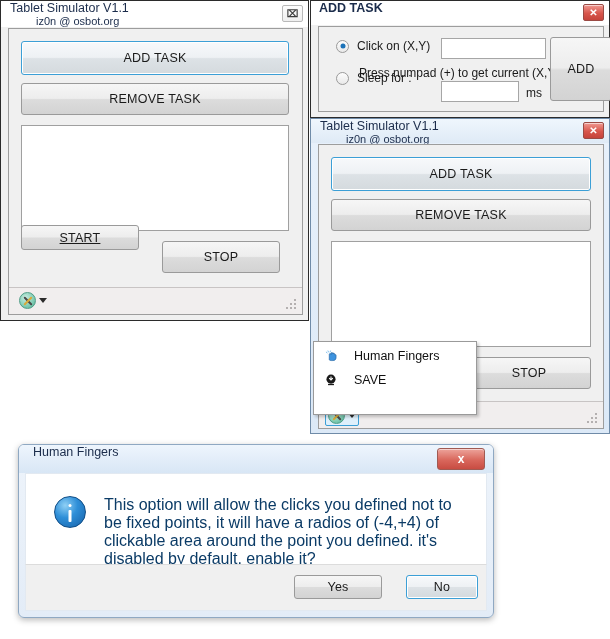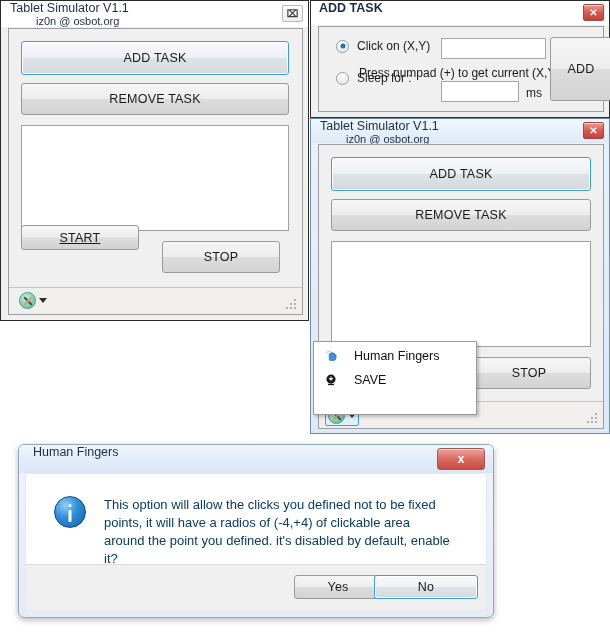--- a/index.html
+++ b/index.html
@@ -163,21 +163,21 @@
 
   
   .msgbody{
     position:absolute;left:0;right:0;background:#ffffff;
   }
   .msgfoot{
     position:absolute;left:0;right:0;bottom:0;
     background:#f0f0f0;border-top:1px solid #dfdfdf;
   }
   .msgtext{
-    font-size:13px;color:#0b3b66;line-height:18px;
+    font-size:16px;color:#0b3b66;line-height:18px;
   }
   .infoicon{
     width:32px;height:32px;border-radius:50%;
     background:radial-gradient(circle at 34% 28%,#8fd0f5 0%,#2f8fd8 42%,#1560a8 100%);
     border:1px solid #124e86;
     position:relative;box-sizing:border-box;
   }
   .infoicon:before{
     content:"";position:absolute;left:50%;top:7px;width:3px;height:3px;
     border-radius:50%;background:#fff;transform:translateX(-50%);
@@ -360,17 +360,17 @@
     <div style="display:flex;padding:22px 22px 0 28px;">
       <div class="infoicon"></div>
       <div class="msgtext" style="margin-left:18px;max-width:350px;">This option will allow the clicks you defined not to be fixed points, it will have a radios of (-4,+4) of clickable area around the point you defined. it's disabled by default, enable it?</div>
     </div>
   </div>
 
   <div class="msgfoot" style="left:6px;right:6px;bottom:6px;height:45px;border:1px solid #e2e9f1;border-top:1px solid #dcdcdc;">
     <div class="btn" style="position:absolute;right:104px;top:10px;width:88px;height:24px;">
       <span>Yes</span>
     </div>
-    <div class="btn focus" style="position:absolute;right:8px;top:10px;width:104px;height:24px;">
+    <div class="btn focus" style="position:absolute;right:8px;top:10px;width:72px;height:24px;">
       <span>No</span>
     </div>
   </div>
 </div>
 
 </body></html>

